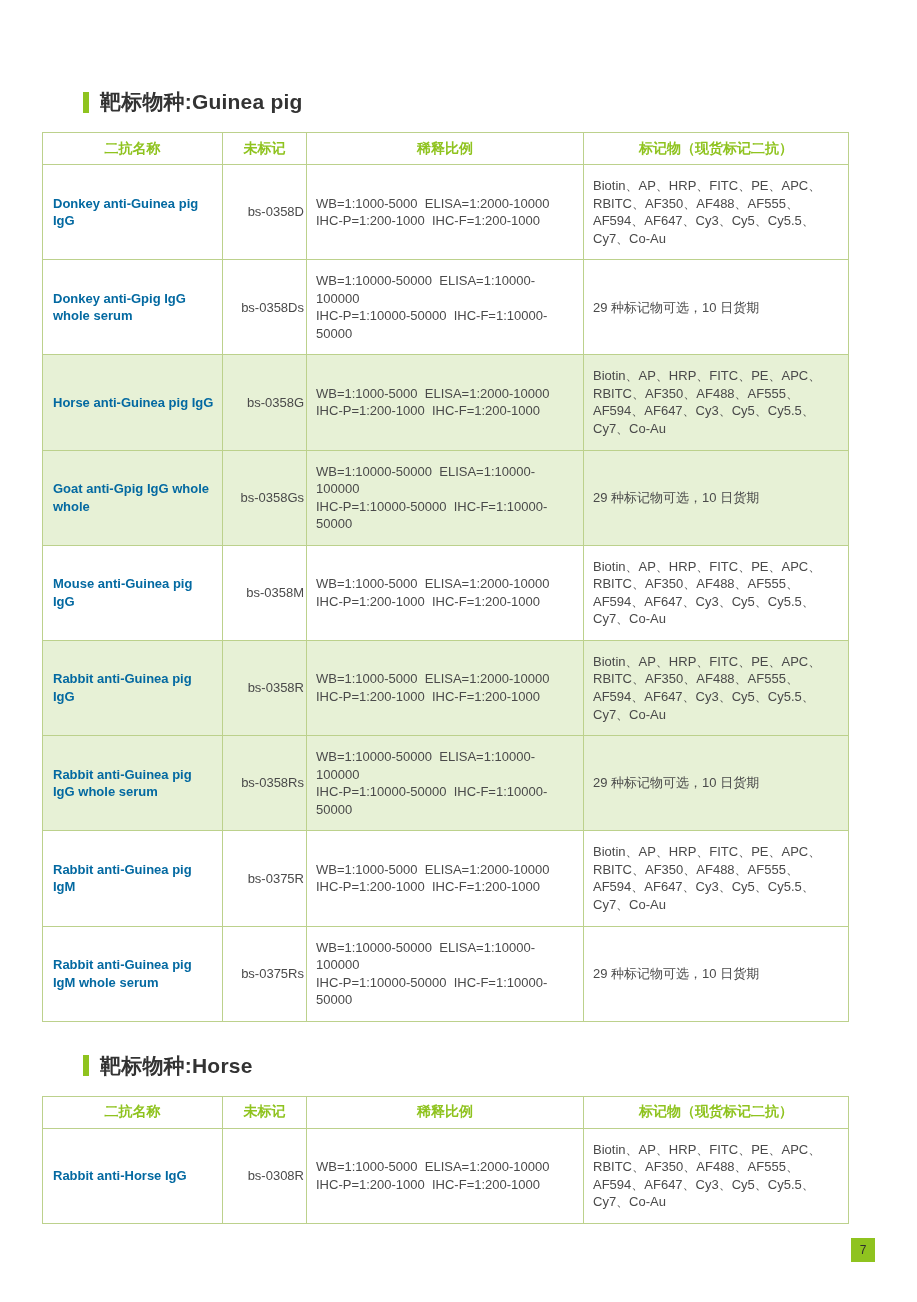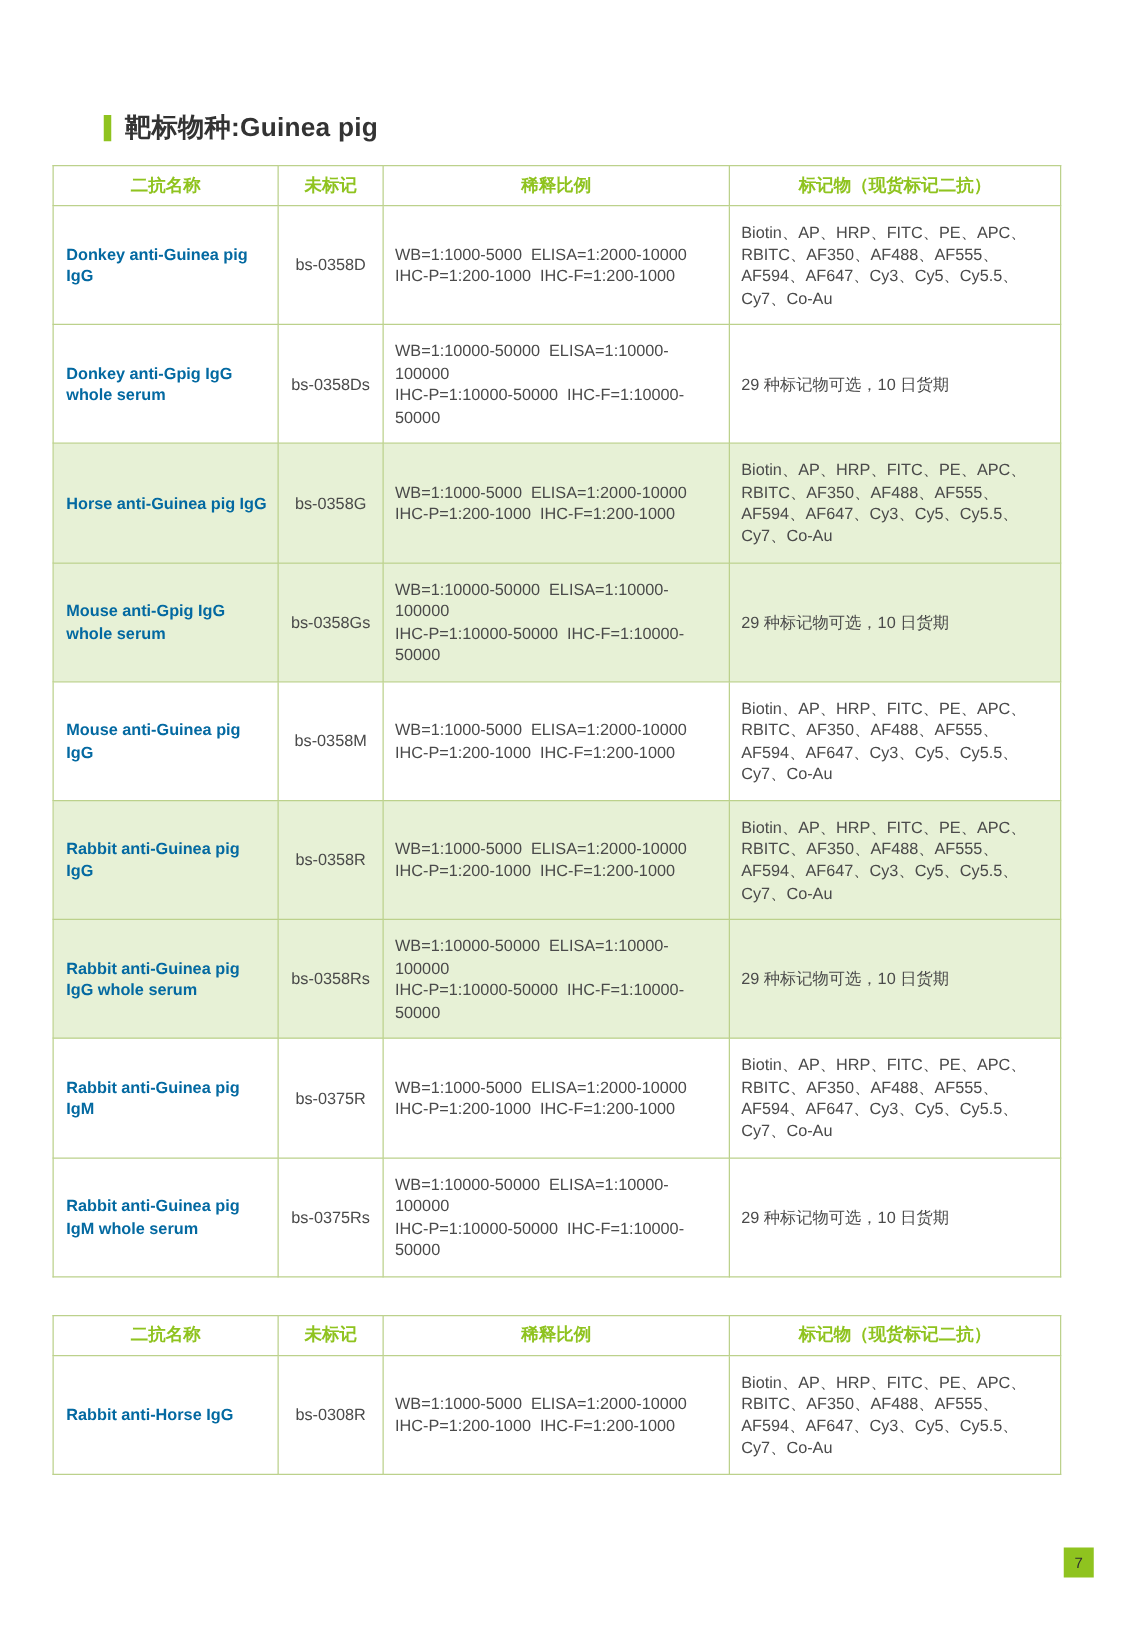--- a/index.html
+++ b/index.html
@@ -45,21 +45,21 @@
     height:32px;color:var(--accent);font-size:14px;font-weight:bold;
     text-align:center;padding:4px 2px;
   }
   .ab-table td{
     font-size:13px;line-height:1.35;color:var(--ink2);
     padding:12px 8px;
   }
   td.cell-name{
     font-weight:bold;color:#0369a1;padding-left:10px;padding-right:6px;
   }
-  td.cell-code{text-align:center;padding-left:2px;padding-right:2px;}
+  td.cell-code{text-align:right;padding-left:2px;padding-right:2px;}
   td.cell-dilution{white-space:pre-wrap;padding-left:9px;}
   td.cell-label{padding-left:9px;padding-right:6px;}
   tr.hl td{background:var(--hl);}
   .page-num{
     position:absolute;left:851px;top:1238px;width:24px;height:24px;
     background:var(--accent);color:#2f2f2f;
     font-size:12px;display:flex;align-items:center;justify-content:center;
   }
 </style>
 </head>
@@ -106,21 +106,21 @@
 
   <tr class="ab-row hl">
     <td class="cell-name">Horse anti-Guinea pig IgG</td>
     <td class="cell-code">bs-0358G</td>
     <td class="cell-dilution">WB=1:1000-5000  ELISA=1:2000-10000
 IHC-P=1:200-1000  IHC-F=1:200-1000</td>
     <td class="cell-label">Biotin、AP、HRP、FITC、PE、APC、RBITC、AF350、AF488、AF555、AF594、AF647、Cy3、Cy5、Cy5.5、Cy7、Co-Au</td>
   </tr>
 
   <tr class="ab-row hl">
-    <td class="cell-name">Mouse anti-Gpig IgG whole serum</td>
+    <td class="cell-name">Goat anti-Gpig IgG whole whole</td>
     <td class="cell-code">bs-0358Gs</td>
     <td class="cell-dilution">WB=1:10000-50000  ELISA=1:10000-100000
 IHC-P=1:10000-50000  IHC-F=1:10000-50000</td>
     <td class="cell-label">29 种标记物可选，10 日货期</td>
   </tr>
 
   <tr class="ab-row">
     <td class="cell-name">Mouse anti-Guinea pig IgG</td>
     <td class="cell-code">bs-0358M</td>
     <td class="cell-dilution">WB=1:1000-5000  ELISA=1:2000-10000
@@ -157,20 +157,24 @@
     <td class="cell-code">bs-0375Rs</td>
     <td class="cell-dilution">WB=1:10000-50000  ELISA=1:10000-100000
 IHC-P=1:10000-50000  IHC-F=1:10000-50000</td>
     <td class="cell-label">29 种标记物可选，10 日货期</td>
   </tr>
 </tbody>
     </table>
   </section>
 
   <section class="species-section">
+    <h2 class="section-title">
+      <span class="title-bar"></span>
+      <span class="title-text">靶标物种:Horse</span>
+    </h2>
     <table class="ab-table">
       <colgroup>
         <col class="c-name">
             <col class="c-code">
             <col class="c-dil">
             <col class="c-lab">
       </colgroup>
       <thead>
         <tr>
           <th>二抗名称</th>

